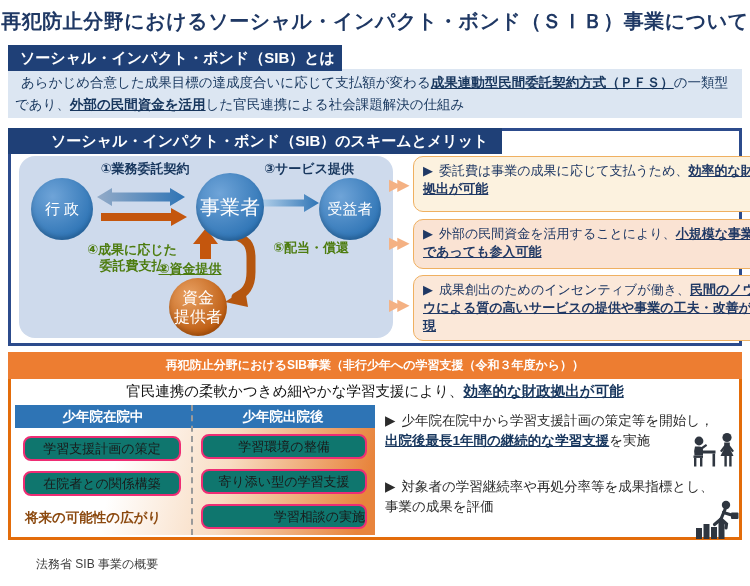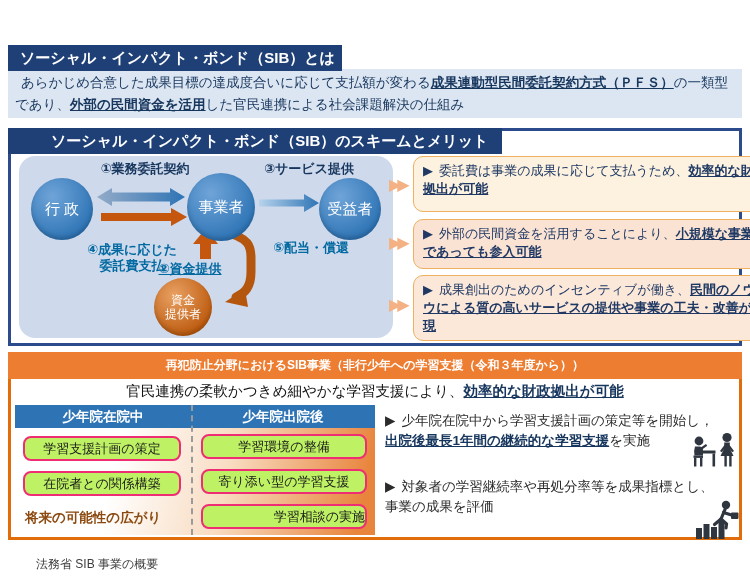--- a/index.html
+++ b/index.html
@@ -26,27 +26,27 @@
   .scheme-box{left:8px;top:128px;width:734px;height:218px;border:3px solid #2C4B8C;
               box-sizing:border-box;background:#fff;}
   .scheme-bar{left:-3px;top:-3px;width:494px;height:26px;padding-left:43px;}
   .diagram{left:8px;top:25px;width:374px;height:182px;background:#CEDAEC;border-radius:16px;}
   .arrows{position:absolute;left:0;top:0;}
   .circle{position:absolute;border-radius:50%;color:#fff;font-weight:normal;display:flex;
           flex-direction:column;align-items:center;justify-content:center;text-align:center;
           background:radial-gradient(circle at 35% 30%, #6FA4D8, #2E74B5 75%);
           box-shadow:inset 0 -3px 4px rgba(0,0,0,.18);}
   .gov{left:12px;top:22px;width:62px;height:62px;font-size:15px;}
-  .operator{left:168px;top:17px;width:68px;height:68px;font-size:15px;}
+  .operator{left:177px;top:17px;width:68px;height:68px;font-size:20px;}
   .beneficiary{left:300px;top:22px;width:62px;height:62px;font-size:15px;}
-  .funder{left:135px;top:122px;width:58px;height:58px;font-size:12px;line-height:1.2;
+  .funder{left:150px;top:122px;width:58px;height:58px;font-size:16px;line-height:1.2;
           background:radial-gradient(circle at 35% 30%, #E9A163, #BC5A0E 75%);}
   .flow{position:absolute;font-weight:bold;font-size:13px;text-align:center;line-height:1.25;}
   .flow.navy{color:#17365D;}
-  .flow.orange{color:#0369a1;}
+  .flow.orange{color:#4d7c0f;}
   .f1{left:56px;top:5px;width:140px;}
   .f3{left:228px;top:5px;width:124px;}
   .f4{left:52px;top:86px;width:122px;}
   .f2{left:125px;top:105px;width:92px;text-decoration:underline;}
   .f5{left:240px;top:84px;width:104px;}
   .chev{position:absolute;left:378px;color:#F4B183;font-size:16px;letter-spacing:-4px;
         font-weight:bold;}
   .chev1{top:44px;} .chev2{top:102px;} .chev3{top:164px;}
   .merit{position:absolute;left:402px;width:372px;border:1.5px solid #EFB061;border-radius:10px;
          box-sizing:border-box;padding:5px 9px;font-size:13px;color:#1F3864;line-height:1.38;}
@@ -62,21 +62,21 @@
                font-weight:bold;font-size:12px;line-height:27px;text-align:center;}
   .subheadline{left:0;top:27px;width:100%;text-align:center;font-size:14.5px;color:#111;}
   .subheadline .em{color:#17365D;}
   .panel{left:4px;top:50px;width:360px;height:130px;}
   .panel-header{position:absolute;left:0;top:0;width:100%;height:23px;background:#2E74B5;display:flex;}
   .ph-cell{color:#fff;font-weight:bold;font-size:13.5px;text-align:center;line-height:23px;}
   .ph-l{width:176px;} .ph-r{width:184px;}
   .panel-body{position:absolute;left:0;top:23px;width:100%;height:107px;
               background:linear-gradient(103deg,#ffffff 28%,#F8DCC2 58%,#E8843C 95%);}
   .panel-divider{position:absolute;left:176px;top:0;width:0;height:130px;border-left:2px dashed #9a9a9a;}
-  .pbox{position:absolute;background:#bef264;border:2px solid #EE2D74;border-radius:8px;
+  .pbox{position:absolute;background:#0f766e;border:2px solid #EE2D74;border-radius:8px;
         font-size:13px;color:#1a1a1a;text-align:center;line-height:21px;height:25px;
         box-sizing:border-box;}
   .pl1{left:8px;top:31px;width:158px;}
   .pl2{left:8px;top:66px;width:158px;}
   .pr1{left:186px;top:29px;width:166px;}
   .pr2{left:186px;top:64px;width:166px;}
   .pr3{left:186px;top:99px;width:166px;text-align:right;}
   .panel-foot{position:absolute;left:10px;top:104px;font-size:13.5px;font-weight:bold;color:#8C4A10;}
   .point{position:absolute;left:374px;width:330px;font-size:13.5px;color:#2b2b2b;line-height:1.5;}
   .point .em{color:#17365D;}
@@ -85,20 +85,21 @@
   .icon1{left:680px;top:74px;}
   .icon2{left:684px;top:144px;}
 
   .footer{left:36px;top:556px;font-size:12px;color:#3c3c3c;}
 </style>
 </head>
 <body>
 
 <div class="canvas">
 
+  <div class="abs page-title">再犯防止分野におけるソーシャル・インパクト・ボンド（ＳＩＢ）事業について</div>
 
   <section>
     <div class="abs def-bg"></div>
     <div class="abs bar def-bar">ソーシャル・インパクト・ボンド（SIB）とは</div>
     <div class="abs def-body"><span>あらかじめ合意した成果目標の達成度合いに応じて支払額が変わる</span><span class="em">成果連動型民間委託契約方式（ＰＦＳ）</span><span>の一類型であり、</span><span class="em">外部の民間資金を活用</span><span>した官民連携による社会課題解決の仕組み</span></div>
   </section>
 
   <section class="abs scheme-box">
     <div class="abs bar scheme-bar">ソーシャル・インパクト・ボンド（SIB）のスキームとメリット</div>
 

